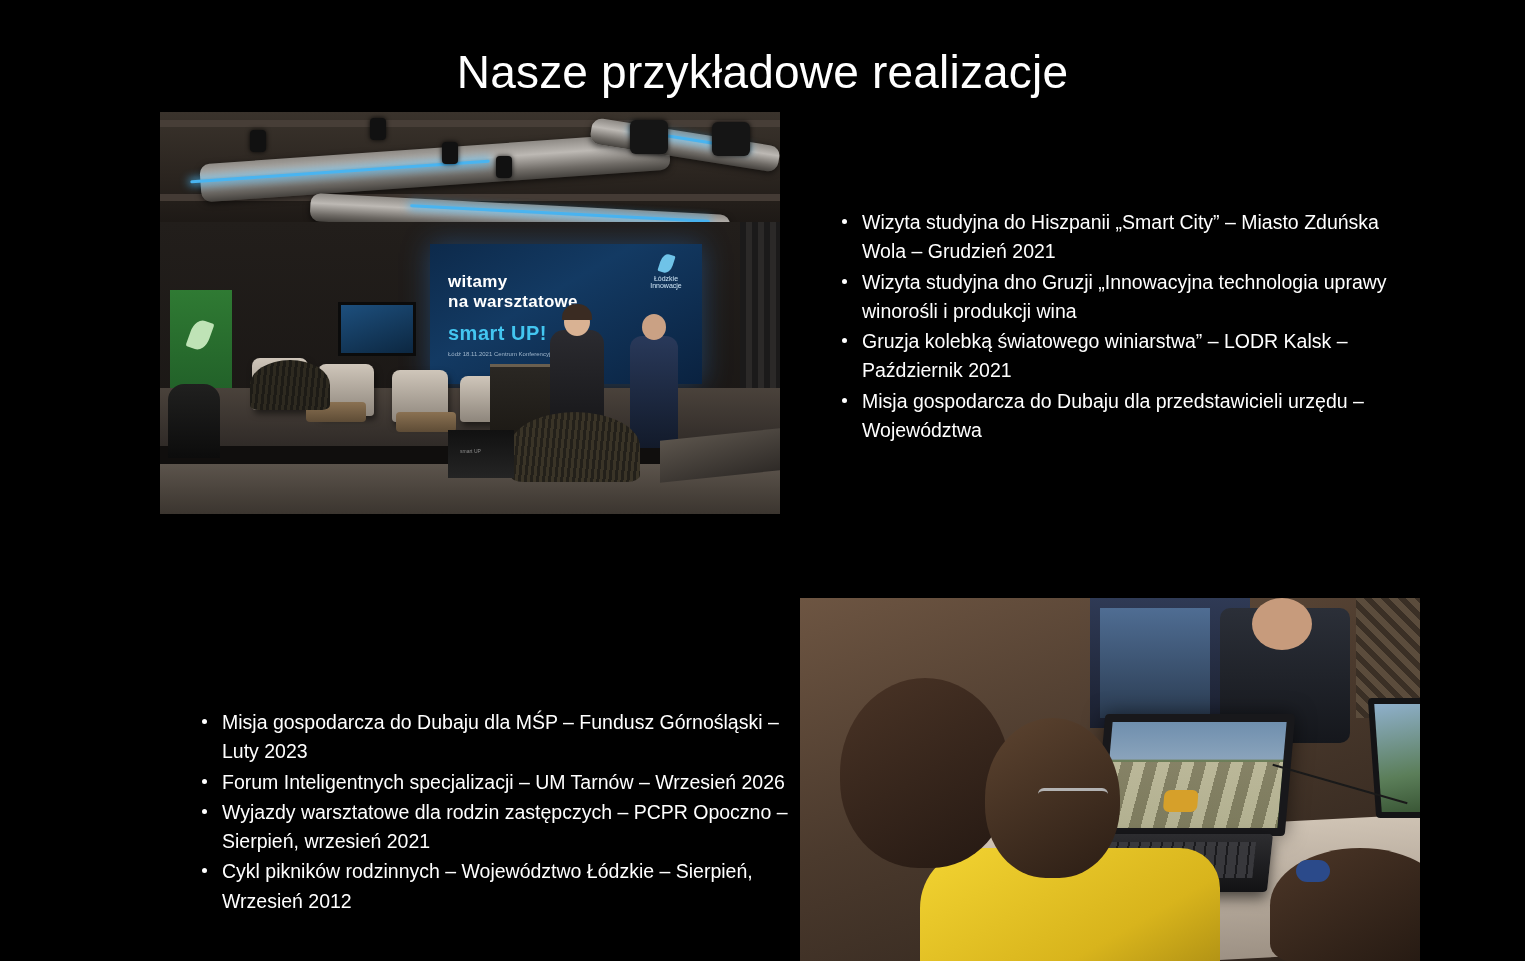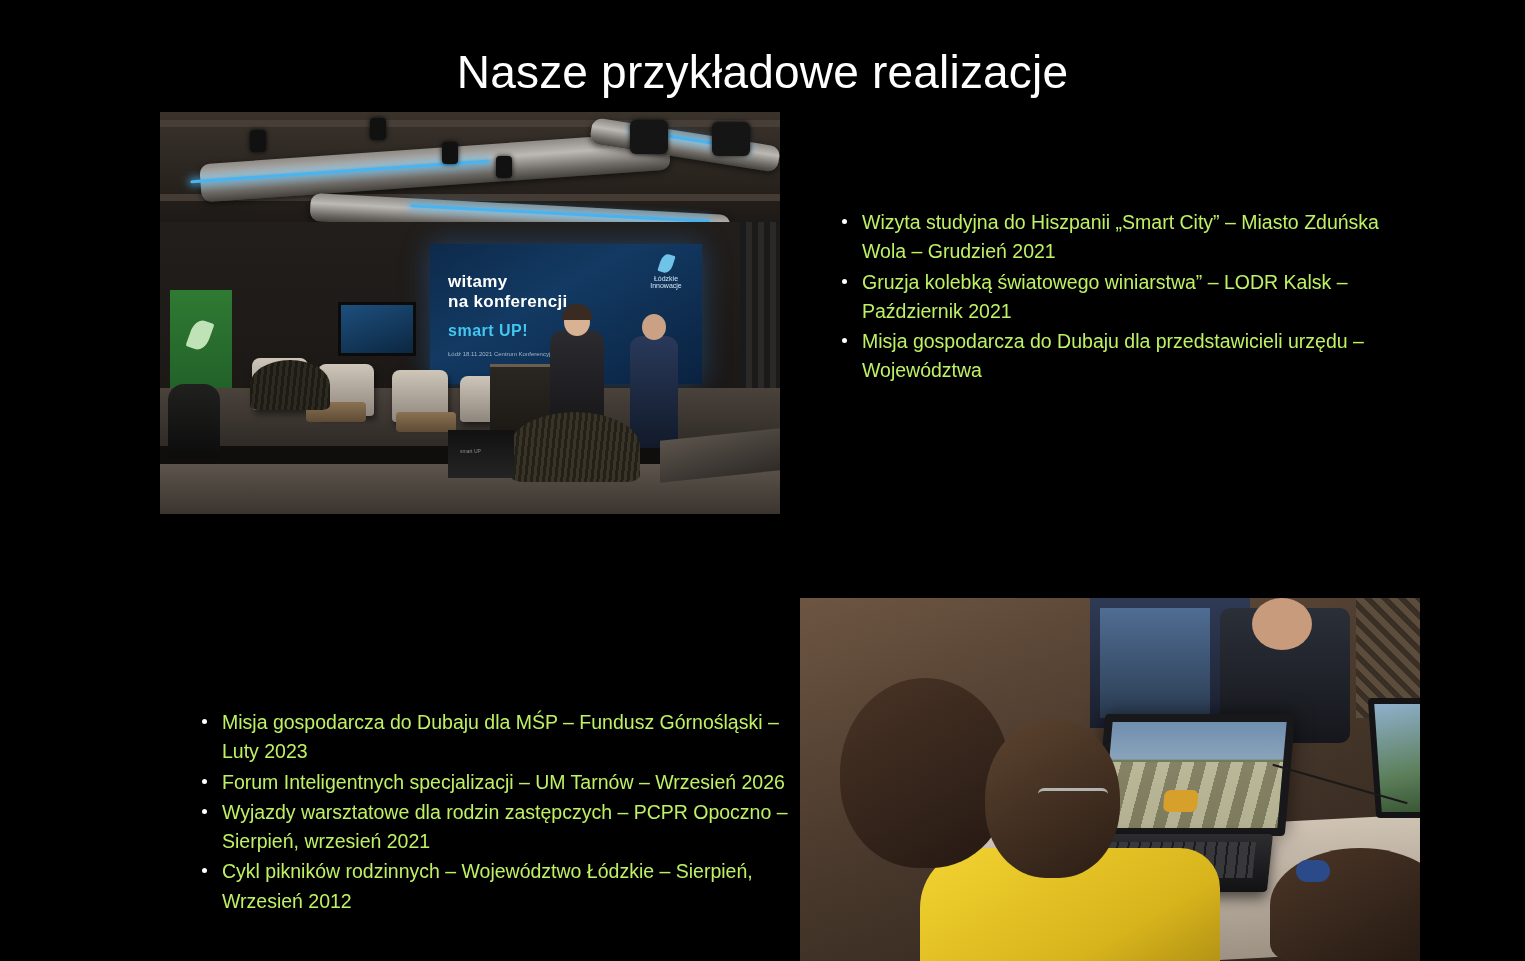--- a/index.html
+++ b/index.html
@@ -59,21 +59,21 @@
   }
 
   
   .bullets {
     position: absolute;
     margin: 0;
     padding: 0 0 0 22px;
     list-style: none;
     font-size: 19.5px;
     line-height: 1.5;
-    color: #bef264;
+    color: #ffffff;
   }
   .bullets li {
     position: relative;
     margin: 0 0 1px 0;
     padding-left: 20px;
   }
   .bullets li:before {
     content: "";
     position: absolute;
     left: 0;
@@ -143,21 +143,21 @@
     position: absolute; left: 270px; top: 132px; width: 272px; height: 140px;
     background: linear-gradient(150deg,#0d2a4b 0%, #133a63 40%, #0a2240 100%);
     box-shadow: 0 0 26px rgba(40,110,190,.45);
   }
   .ph1-screen .t1 {
     position: absolute; left: 18px; top: 28px; color: #ffffff;
     font-size: 17px; font-weight: 700; line-height: 1.15; letter-spacing: .3px;
   }
   .ph1-screen .t2 {
     position: absolute; left: 18px; top: 78px; color: #43c6f0;
-    font-size: 16px; font-weight: 700; letter-spacing: .5px;
+    font-size: 20px; font-weight: 700; letter-spacing: .5px;
   }
   .ph1-screen .t3 {
     position: absolute; left: 18px; top: 106px; color: #9fb6cc;
     font-size: 6px; line-height: 1.5;
   }
   .ph1-screen .logo {
     position: absolute; right: 12px; top: 10px; width: 48px; height: 28px;
     color:#cfe5f5; font-size:7px; text-align:center;
   }
   .ph1-screen .logo .leaf {
@@ -394,21 +394,21 @@
     </div>
 
     <div class="ph1-screen">
       <div class="logo">
         <span class="leaf"></span>
         <span>Łódzkie
 Innowacje</span>
       </div>
       <div class="t1">
         <span>witamy</span><br>
-        <span>na konferencji</span>
+        <span>na warsztatowe</span>
       </div>
       <div class="t2">smart UP!</div>
       <div class="t3">Łódź 18.11.2021
 Centrum Konferencyjne</div>
     </div>
 
     <div class="ph1-monitor"></div>
 
     <div class="ph1-stage"></div>
     <div class="ph1-stagefront"></div>
@@ -431,20 +431,21 @@
     <div class="ph1-person3"></div>
     <div class="ph1-bush b1"></div>
     <div class="ph1-box">
       <div class="label">smart UP</div>
     </div>
     <div class="ph1-ramp"></div>
   </div>
 
   <ul class="bullets bullets-top">
     <li>Wizyta studyjna do Hiszpanii „Smart City” – Miasto Zduńska Wola – Grudzień 2021</li>
+    <li>Wizyta studyjna dno Gruzji „Innowacyjna technologia uprawy winorośli i produkcji wina</li>
     <li>Gruzja kolebką światowego winiarstwa” – LODR Kalsk – Październik 2021</li>
     <li>Misja gospodarcza do Dubaju dla przedstawicieli urzędu – Województwa</li>
   </ul>
 
   <ul class="bullets bullets-bottom">
     <li>Misja gospodarcza do Dubaju dla MŚP – Fundusz Górnośląski – Luty 2023</li>
     <li>Forum Inteligentnych specjalizacji – UM Tarnów – Wrzesień 2026</li>
     <li>Wyjazdy warsztatowe dla rodzin zastępczych – PCPR Opoczno – Sierpień, wrzesień 2021</li>
     <li>Cykl pikników rodzinnych – Województwo Łódzkie – Sierpień, Wrzesień 2012</li>
   </ul>

